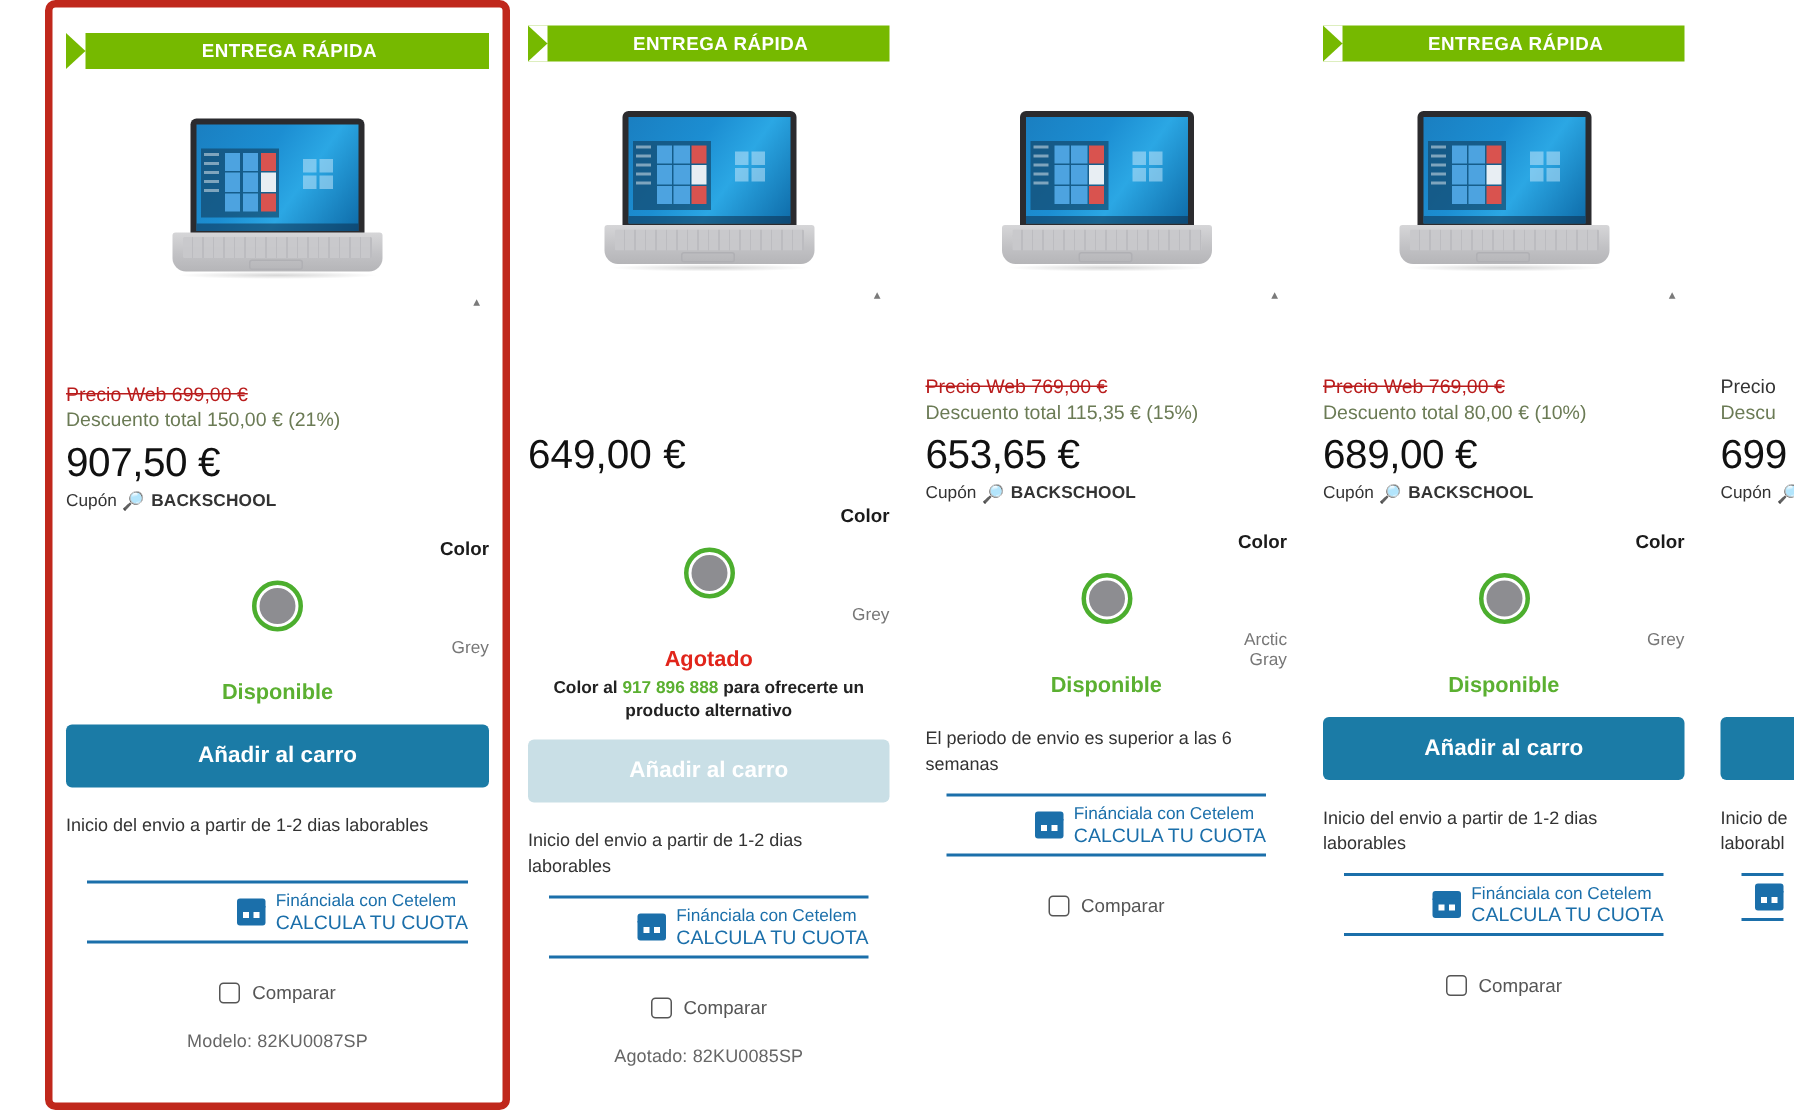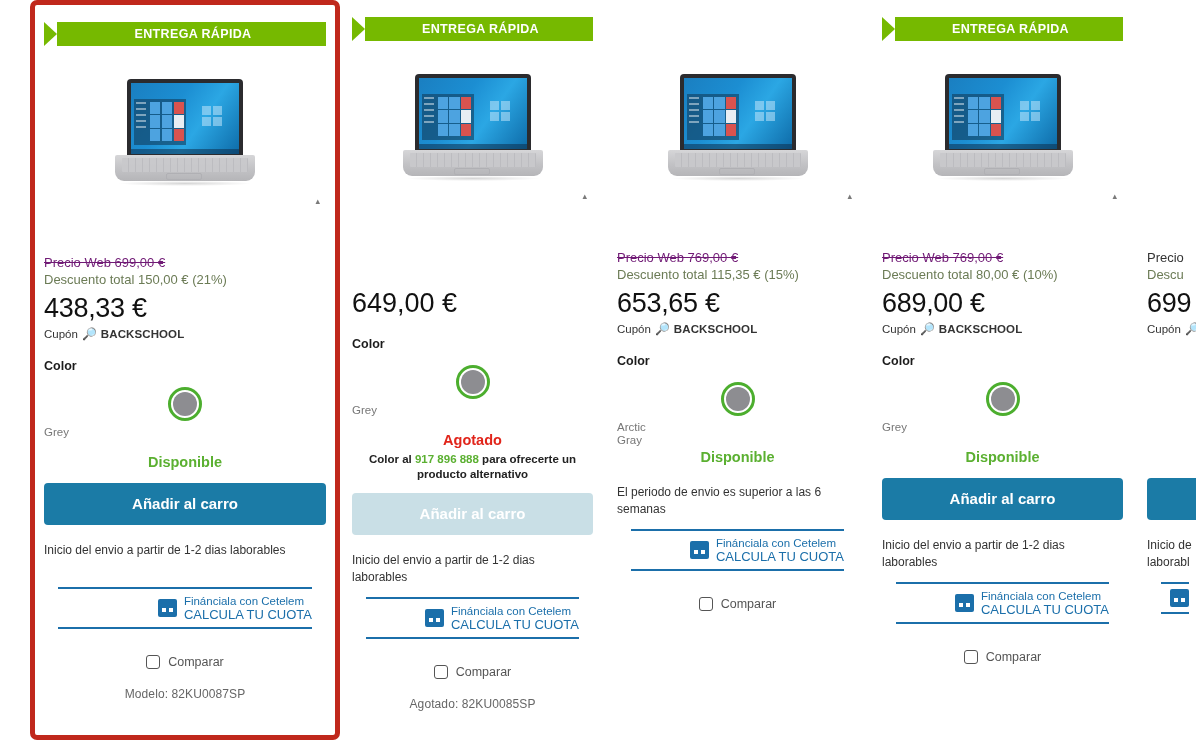--- a/index.html
+++ b/index.html
@@ -131,40 +131,40 @@
     position: absolute; right: 6px; bottom: 10px;
     font-size: 9px; color: #7a7a7a;
   }
 
   
   .price-block { padding-top: 38px; min-height: 98px; }
   .precio-web {
     font-size: 13px; color: #333;
     line-height: 17px; white-space: nowrap;
   }
-  .precio-web s { color: #701a75; }
+  .precio-web s { color: #b91c1c; }
   .descuento {
     font-size: 13px; color: #6b7b55;
     line-height: 17px; white-space: nowrap;
   }
   .bigprice {
     font-size: 27px; color: #111; font-weight: 400;
     line-height: 34px; margin-top: 3px; letter-spacing: -.3px;
   }
   .cupon-row {
     display: flex; align-items: center; gap: 4px;
     font-size: 11.5px; color: #333; line-height: 16px; margin-top: 1px;
   }
   .cupon-code { font-weight: 700; font-size: 11.5px; letter-spacing: .1px; }
   .mag-icon { color: #1b6faa; font-size: 12px; line-height: 1; }
   .price-only { font-size: 27px; color: #111; line-height: 34px; padding-top: 38px; min-height: 98px; display: flex; align-items: flex-start; }
   .price-only span { margin-top: 37px; }
 
   
-  .color-block { text-align: left; padding-top: 17px; height: 110px; }
+  .color-block { text-align: right; padding-top: 17px; height: 110px; }
   .color-title { font-size: 12.5px; font-weight: 700; color: #1b1b1b; }
   .swatch {
     width: 34px; height: 34px; border-radius: 50%;
     border: 3px solid #4cae2e; margin: 14px auto 0;
     display: flex; align-items: center; justify-content: center;
     background: #fff;
   }
   .swatch i { width: 24px; height: 24px; border-radius: 50%; background: #8d8d91; display: block; }
   .color-name { font-size: 11.5px; color: #777; margin-top: 5px; line-height: 13px; }
 
@@ -273,21 +273,21 @@
         <div class="base"></div>
         <div class="keyboard"></div>
         <div class="touchpad"></div>
         <div class="shadow"></div>
       </div>
       <span class="img-badge">▴</span>
     </div>
     <div class="price-block">
       <div class="precio-web"><s>Precio Web 699,00 €</s></div>
       <div class="descuento">Descuento total 150,00 € (21%)</div>
-      <div class="bigprice">438,33 €</div>
+      <div class="bigprice">907,50 €</div>
       <div class="cupon-row">
         <span>Cupón</span>
         <span class="mag-icon">🔎</span>
         <span class="cupon-code">BACKSCHOOL</span>
       </div>
     </div>
     <div class="color-block">
       <div class="color-title">Color</div>
       <div class="swatch">
           <i></i>

